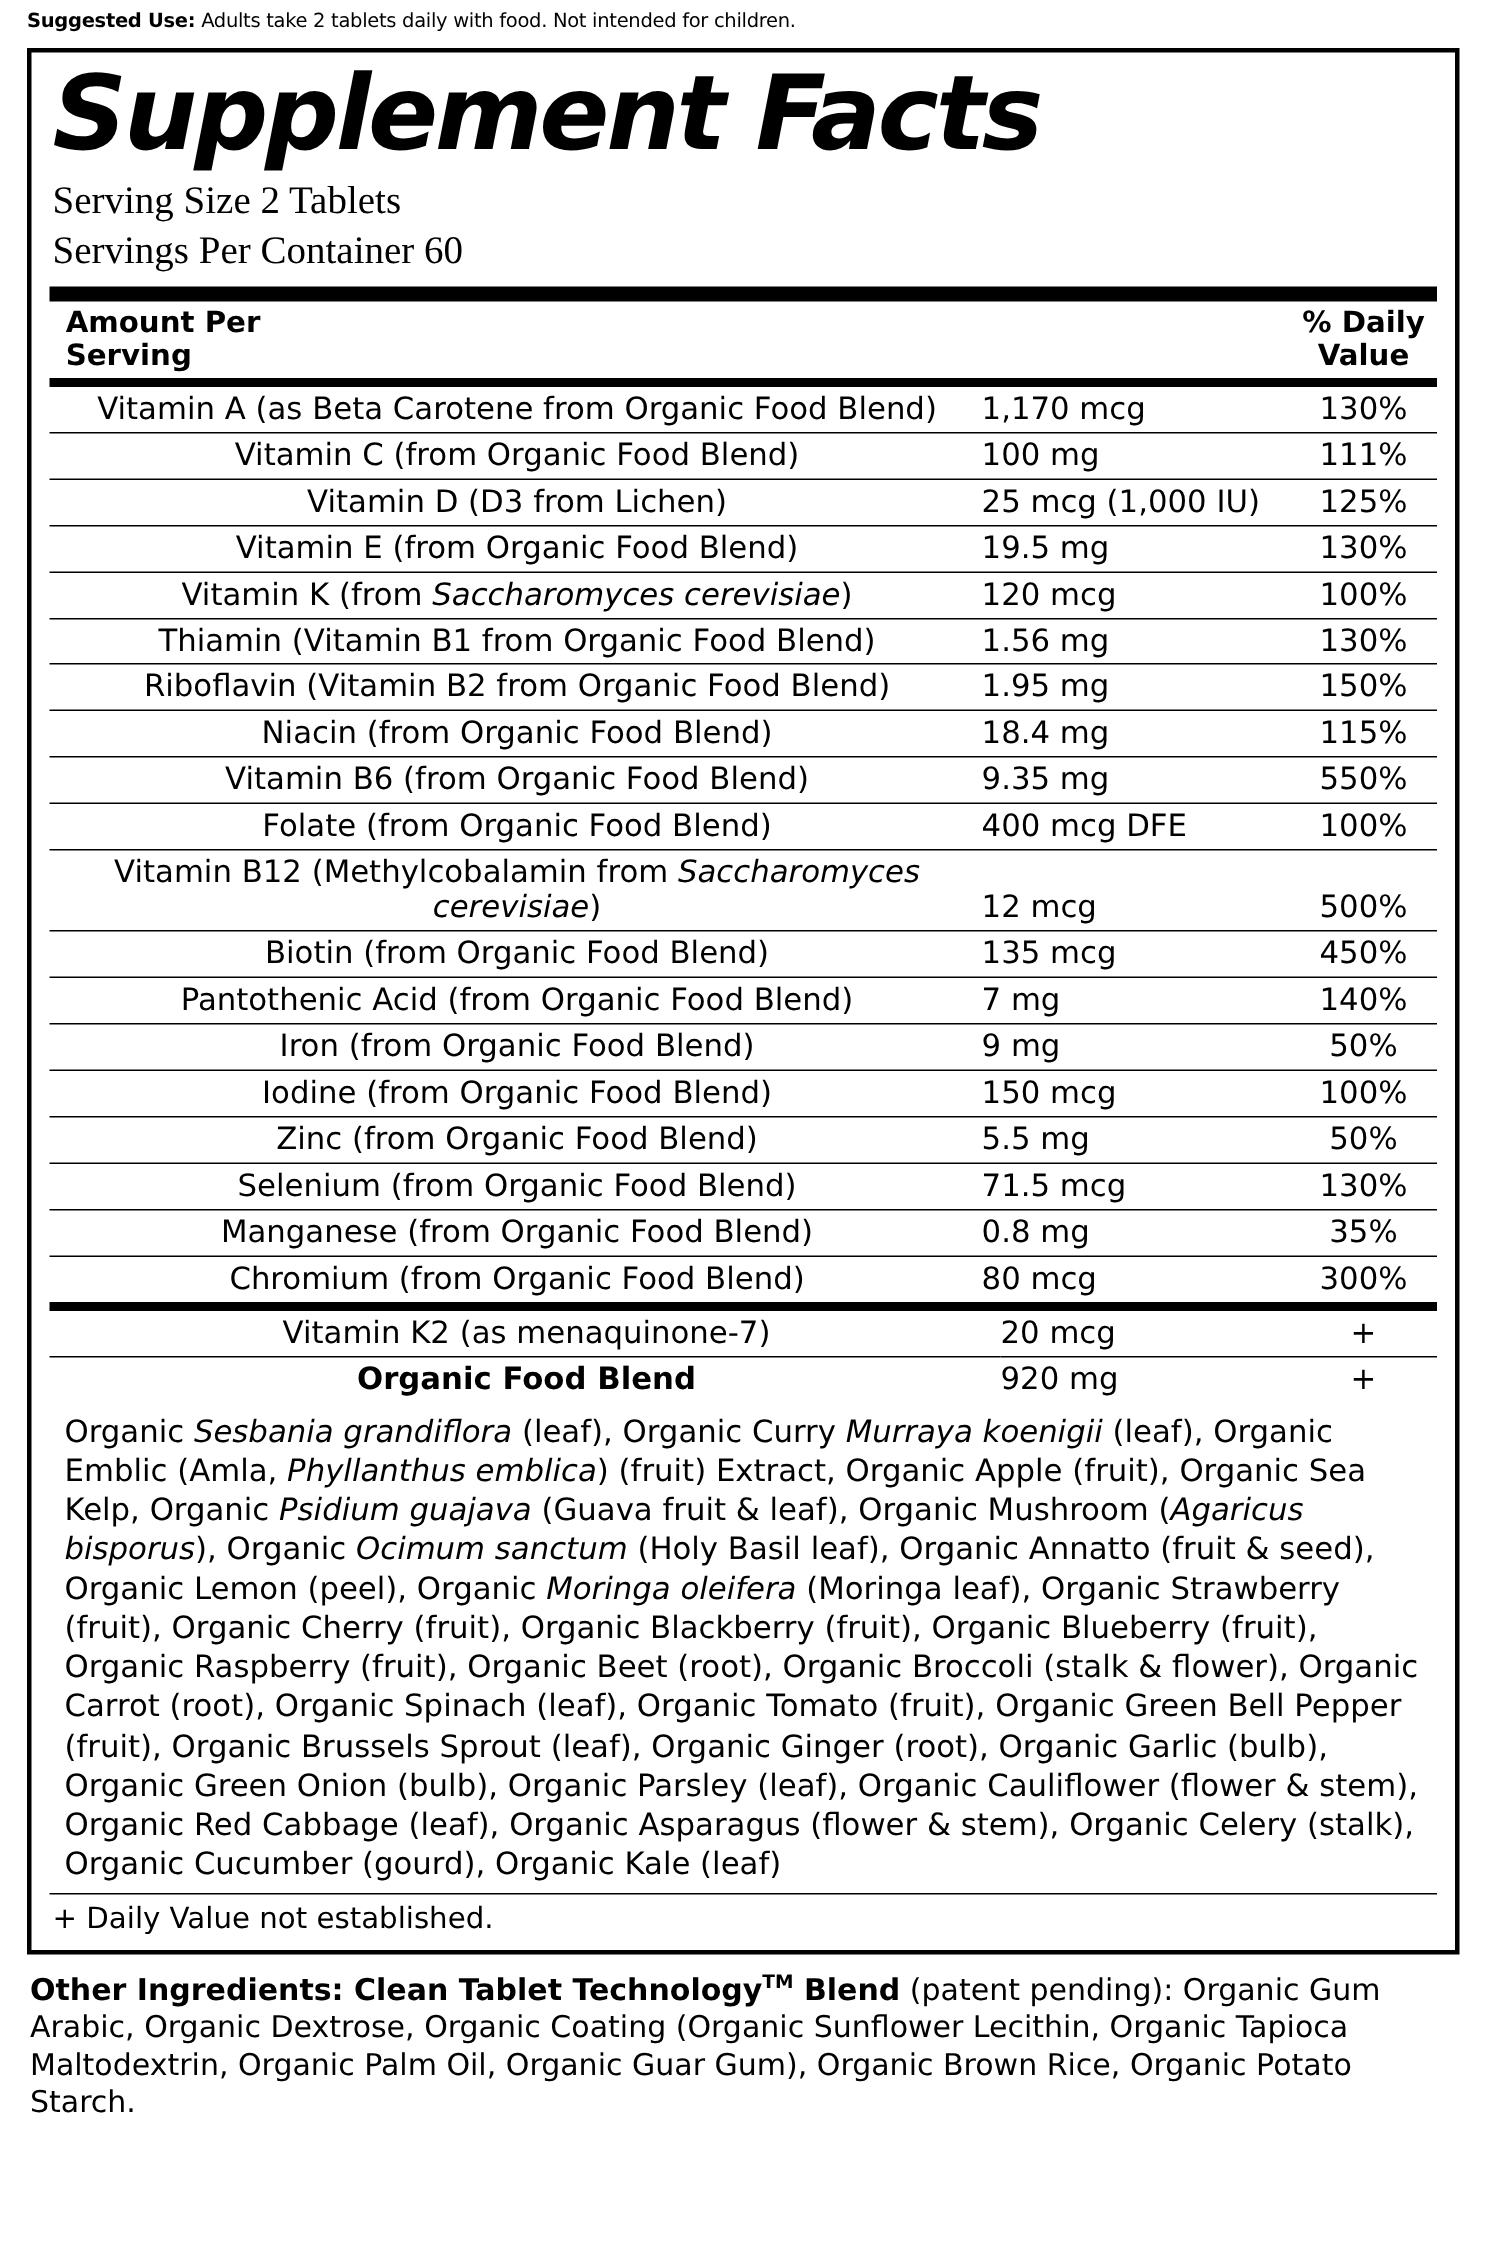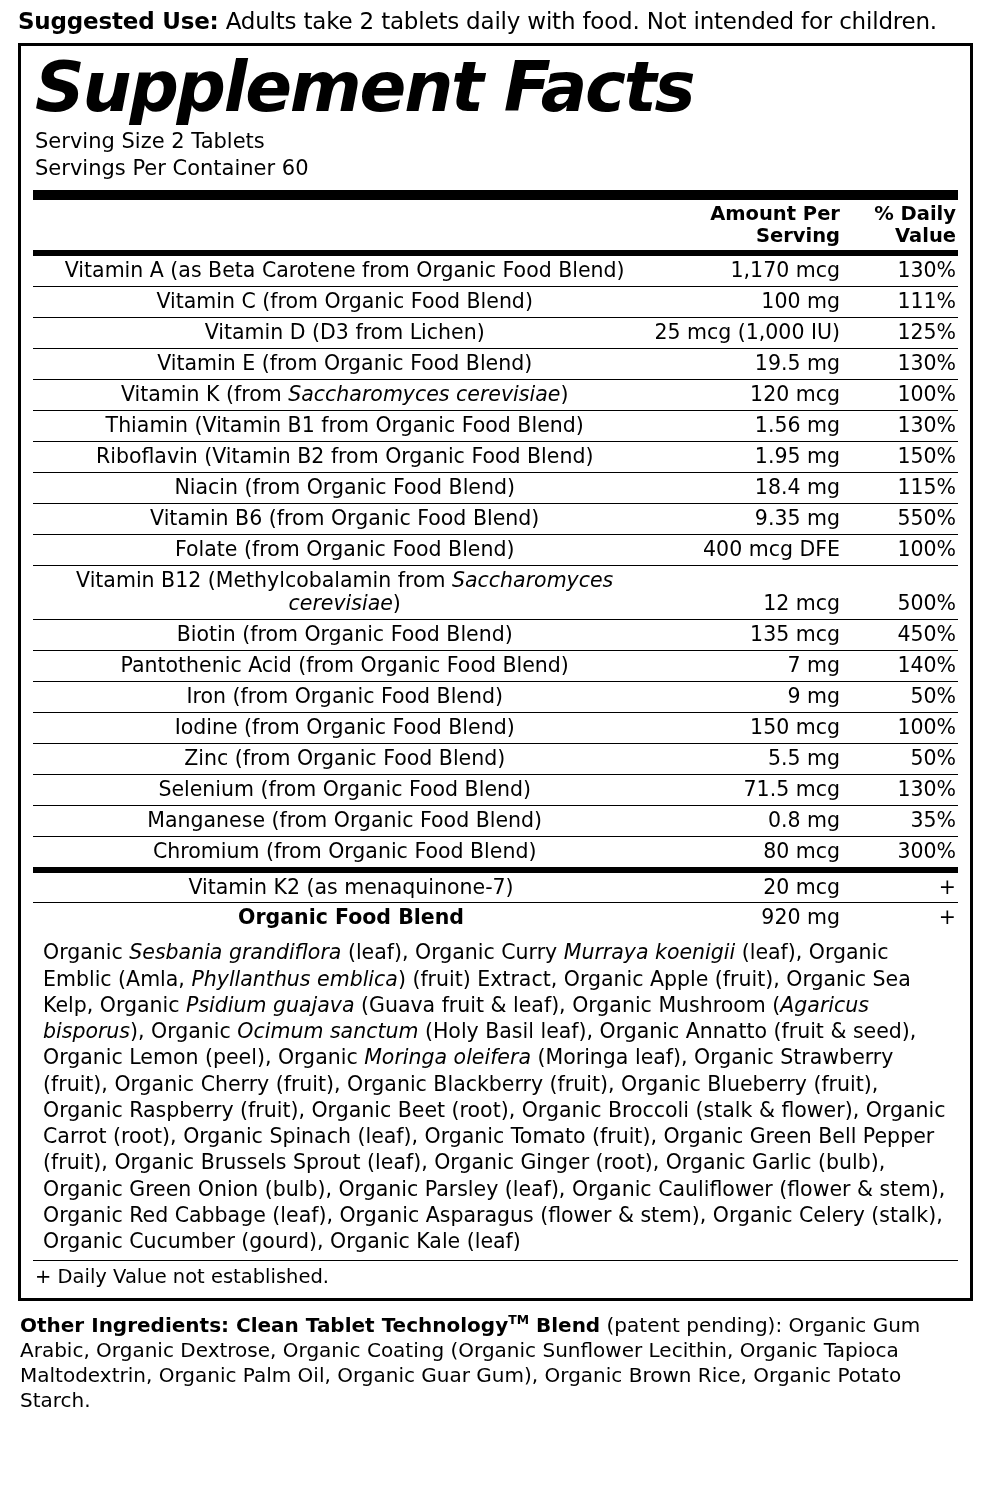--- a/index.html
+++ b/index.html
@@ -14,21 +14,21 @@
     font-family: "DejaVu Sans", sans-serif;
     color: #000000;
     overflow: hidden;
   }
   .page {
     width: 991px;
     height: 1500px;
     padding: 8px 18px 0 18px;
   }
   .suggested-use {
-    font-size: 23px;
+    font-size: 13px;
     line-height: 1.15;
     margin: 0 0 9px 0;
     letter-spacing: -0.2px;
     white-space: nowrap;
   }
   .suggested-use b { font-weight: bold; }
 
   .panel {
     border: 3px solid #000;
     padding: 6px 12px 8px 12px;
@@ -37,42 +37,43 @@
   .sf-title {
     font-size: 69px;
     font-weight: bold;
     letter-spacing: -2.2px;
     line-height: 0.98;
     margin: 2px 0 6px 2px;
     font-style: italic;
   }
 
   .serving-line {
-    font-size: 21px;
+    font-size: 26px;
     line-height: 1.28;
     margin-left: 2px;
+    font-family: Liberation Serif, serif;
   }
 
   .rule-thick { height: 10px; background: #000; margin: 8px 0 0 0; }
   .rule-med   { height: 6px;  background: #000; }
   .rule-thin  { height: 1px;  background: #000; }
 
   table.facts {
     width: 100%;
     border-collapse: collapse;
     font-size: 20.5px;
   }
   table.facts td {
     padding: 3px 0 4px 0;
     vertical-align: bottom;
     line-height: 1.12;
   }
   .col-name  { text-align: center; padding-left: 2px !important; }
-  .col-amt   { text-align: right; white-space: nowrap; padding-right: 22px !important; }
-  .col-dv    { text-align: right; white-space: nowrap; padding-right: 2px !important; width: 96px; }
+  .col-amt   { text-align: left; white-space: nowrap; padding-right: 22px !important; }
+  .col-dv    { text-align: center; white-space: nowrap; padding-right: 2px !important; width: 96px; }
 
   .head-row td {
     font-weight: bold;
     font-size: 19.5px;
     line-height: 1.1;
     padding: 5px 0 6px 0;
   }
   .head-row .col-amt { padding-right: 22px !important; }
   .head-row .col-dv  { padding-right: 2px !important; }
 

